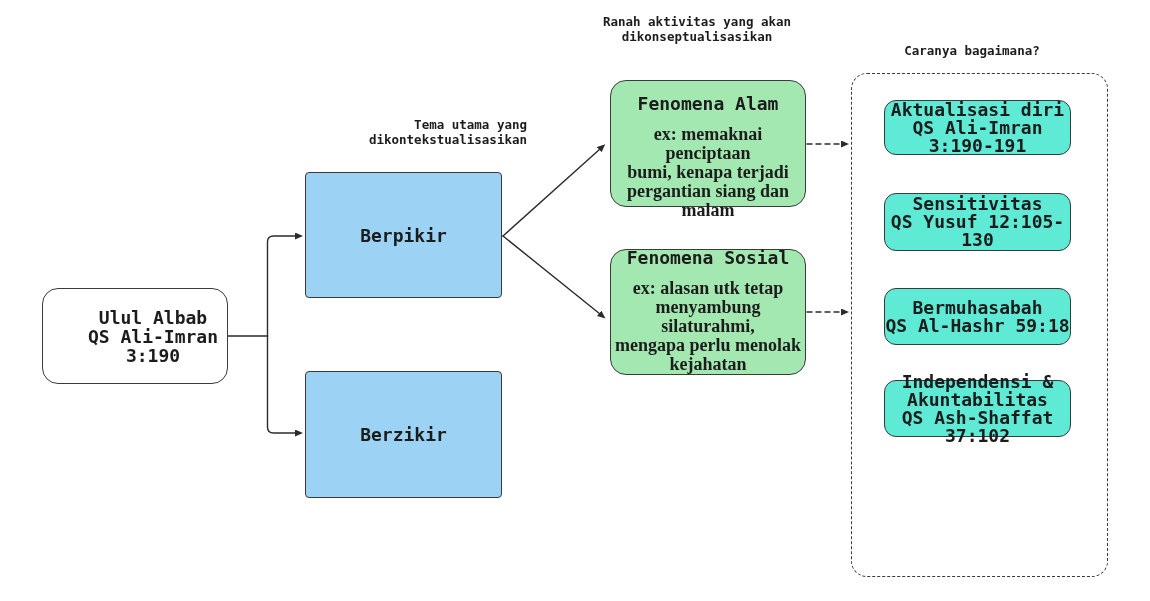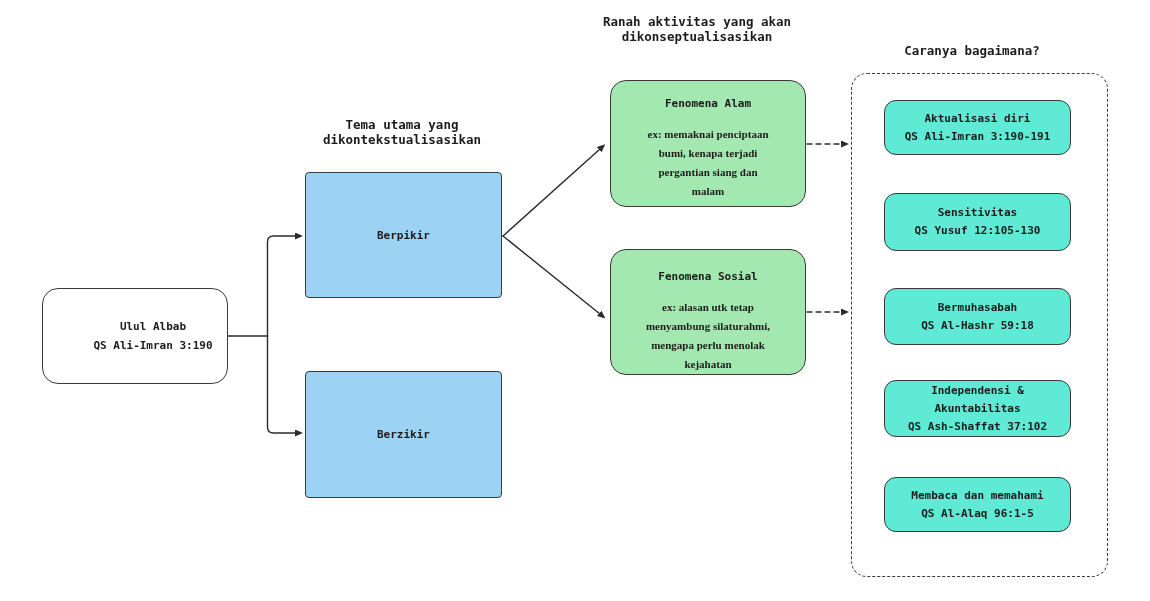--- a/index.html
+++ b/index.html
@@ -25,39 +25,39 @@
   }
   .node{
     position:absolute;
     box-sizing:border-box;
     border:1.5px solid #3a3a3a;
     display:flex;
     flex-direction:column;
     align-items:center;
     justify-content:center;
     text-align:center;
-    font-size:11px;
+    font-size:18px;
     font-weight:bold;
     line-height:19px;
     white-space:pre-line;
   }
   .node-white{background:#ffffff;border-radius:16px;}
   .node-blue{background:#9cd2f3;border-radius:4px;}
   .node-green{background:#a3e8b0;border-radius:16px;justify-content:flex-start;padding-top:13px;}
   .node-green .node-body{margin-top:12px;font-family:Liberation Serif, serif;}
   .node-yellow{background:#5eead4;border-radius:12px;line-height:18px;}
   .dashed-group{
     position:absolute;
     box-sizing:border-box;
     border:1.5px dashed #3a3a3a;
     border-radius:16px;
     background:transparent;
   }
   
-  #hdr-tema {left:277px;top:117px;width:250px;}
+  #hdr-tema {left:277px;top:117px;width:250px;text-align:right;}
   #hdr-ranah{left:572px;top:14px; width:250px;}
   #hdr-cara {left:847px;top:43px; width:250px;}
   #ulul-albab     {left:42px; top:288px;width:186px;height:96px;padding-left:36px;}
   #berpikir       {left:305px;top:172px;width:197px;height:126px;}
   #berzikir       {left:305px;top:371px;width:197px;height:127px;}
   #fenomena-alam  {left:610px;top:80px; width:196px;height:127px;}
   #fenomena-sosial{left:610px;top:249px;width:196px;height:126px;justify-content:flex-end;}
   #cara-group     {left:851px;top:73px; width:257px;height:504px;}
   #cara-1{left:884px;top:100px;width:187px;height:55px;}
   #cara-2{left:884px;top:193px;width:187px;height:58px;}
@@ -120,16 +120,14 @@
 
   <div class="node node-yellow" id="cara-1">Aktualisasi diri
 QS Ali-Imran 3:190-191</div>
   <div class="node node-yellow" id="cara-2">Sensitivitas
 QS Yusuf 12:105-130</div>
   <div class="node node-yellow" id="cara-3">Bermuhasabah
 QS Al-Hashr 59:18</div>
   <div class="node node-yellow" id="cara-4">Independensi &amp;
 Akuntabilitas
 QS Ash-Shaffat 37:102</div>
-  <div class="node node-yellow" id="cara-5">Membaca dan memahami
-QS Al-Alaq 96:1-5</div>
 
 </div>
 
 </body></html>

